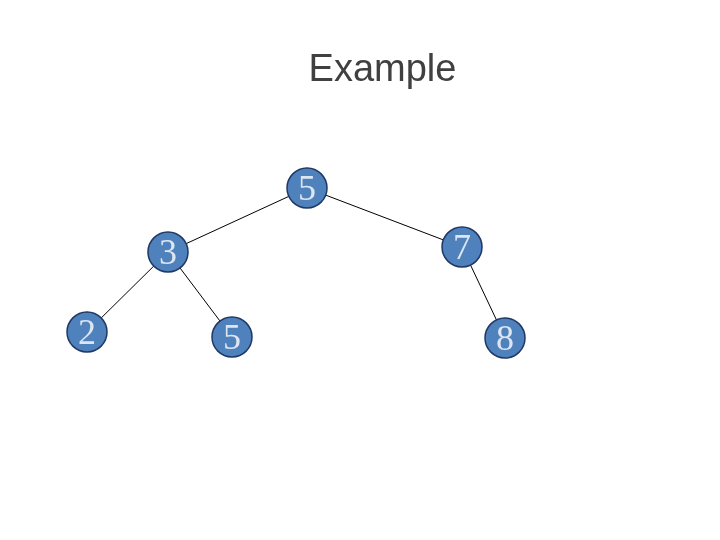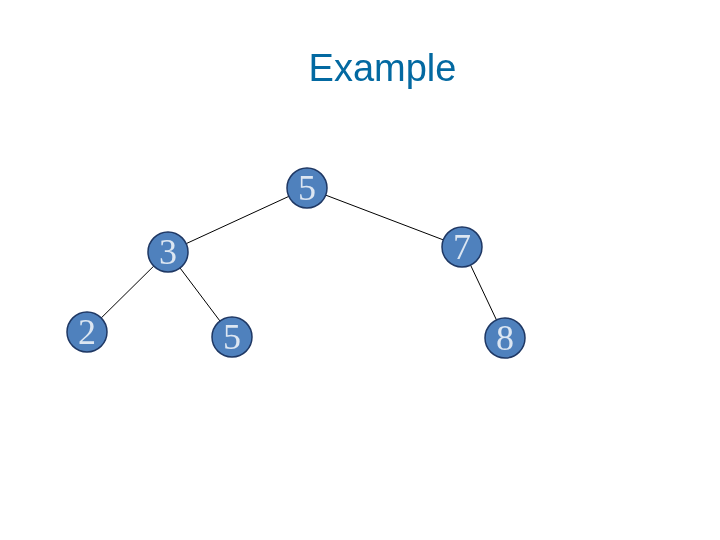--- a/index.html
+++ b/index.html
@@ -37,21 +37,21 @@
   .tree-node-label {
     font-family: "Liberation Serif", serif;
     font-size: 36px;
     pointer-events: none;
   }
 </style>
 </head>
 <body style="background: rgb(255, 255, 255);">
 
 <div class="slide">
-  <h1 class="slide-title" style="color: #0369a1; margin-left: 45px;">Example</h1>
+  <h1 class="slide-title" style="color: #404040; margin-left: 45px;">Example</h1>
   <svg class="tree-svg" width="720" height="540" viewBox="0 0 720 540">
       <line x1="307" y1="188" x2="168" y2="252" stroke="#000000" stroke-width="1"></line>
       <line x1="307" y1="188" x2="462" y2="247" stroke="#000000" stroke-width="1"></line>
       <line x1="168" y1="252" x2="87" y2="332" stroke="#000000" stroke-width="1"></line>
       <line x1="168" y1="252" x2="232" y2="337" stroke="#000000" stroke-width="1"></line>
       <line x1="462" y1="247" x2="505" y2="338" stroke="#000000" stroke-width="1"></line>
       <g>
         <circle cx="307" cy="188" r="20" fill="#4f81bd" stroke="#1f3864" stroke-width="1.5"></circle>
         <text x="307" y="188" dy="0.33em" text-anchor="middle" fill="#dce6f2" class="tree-node-label">5</text>
       </g>

